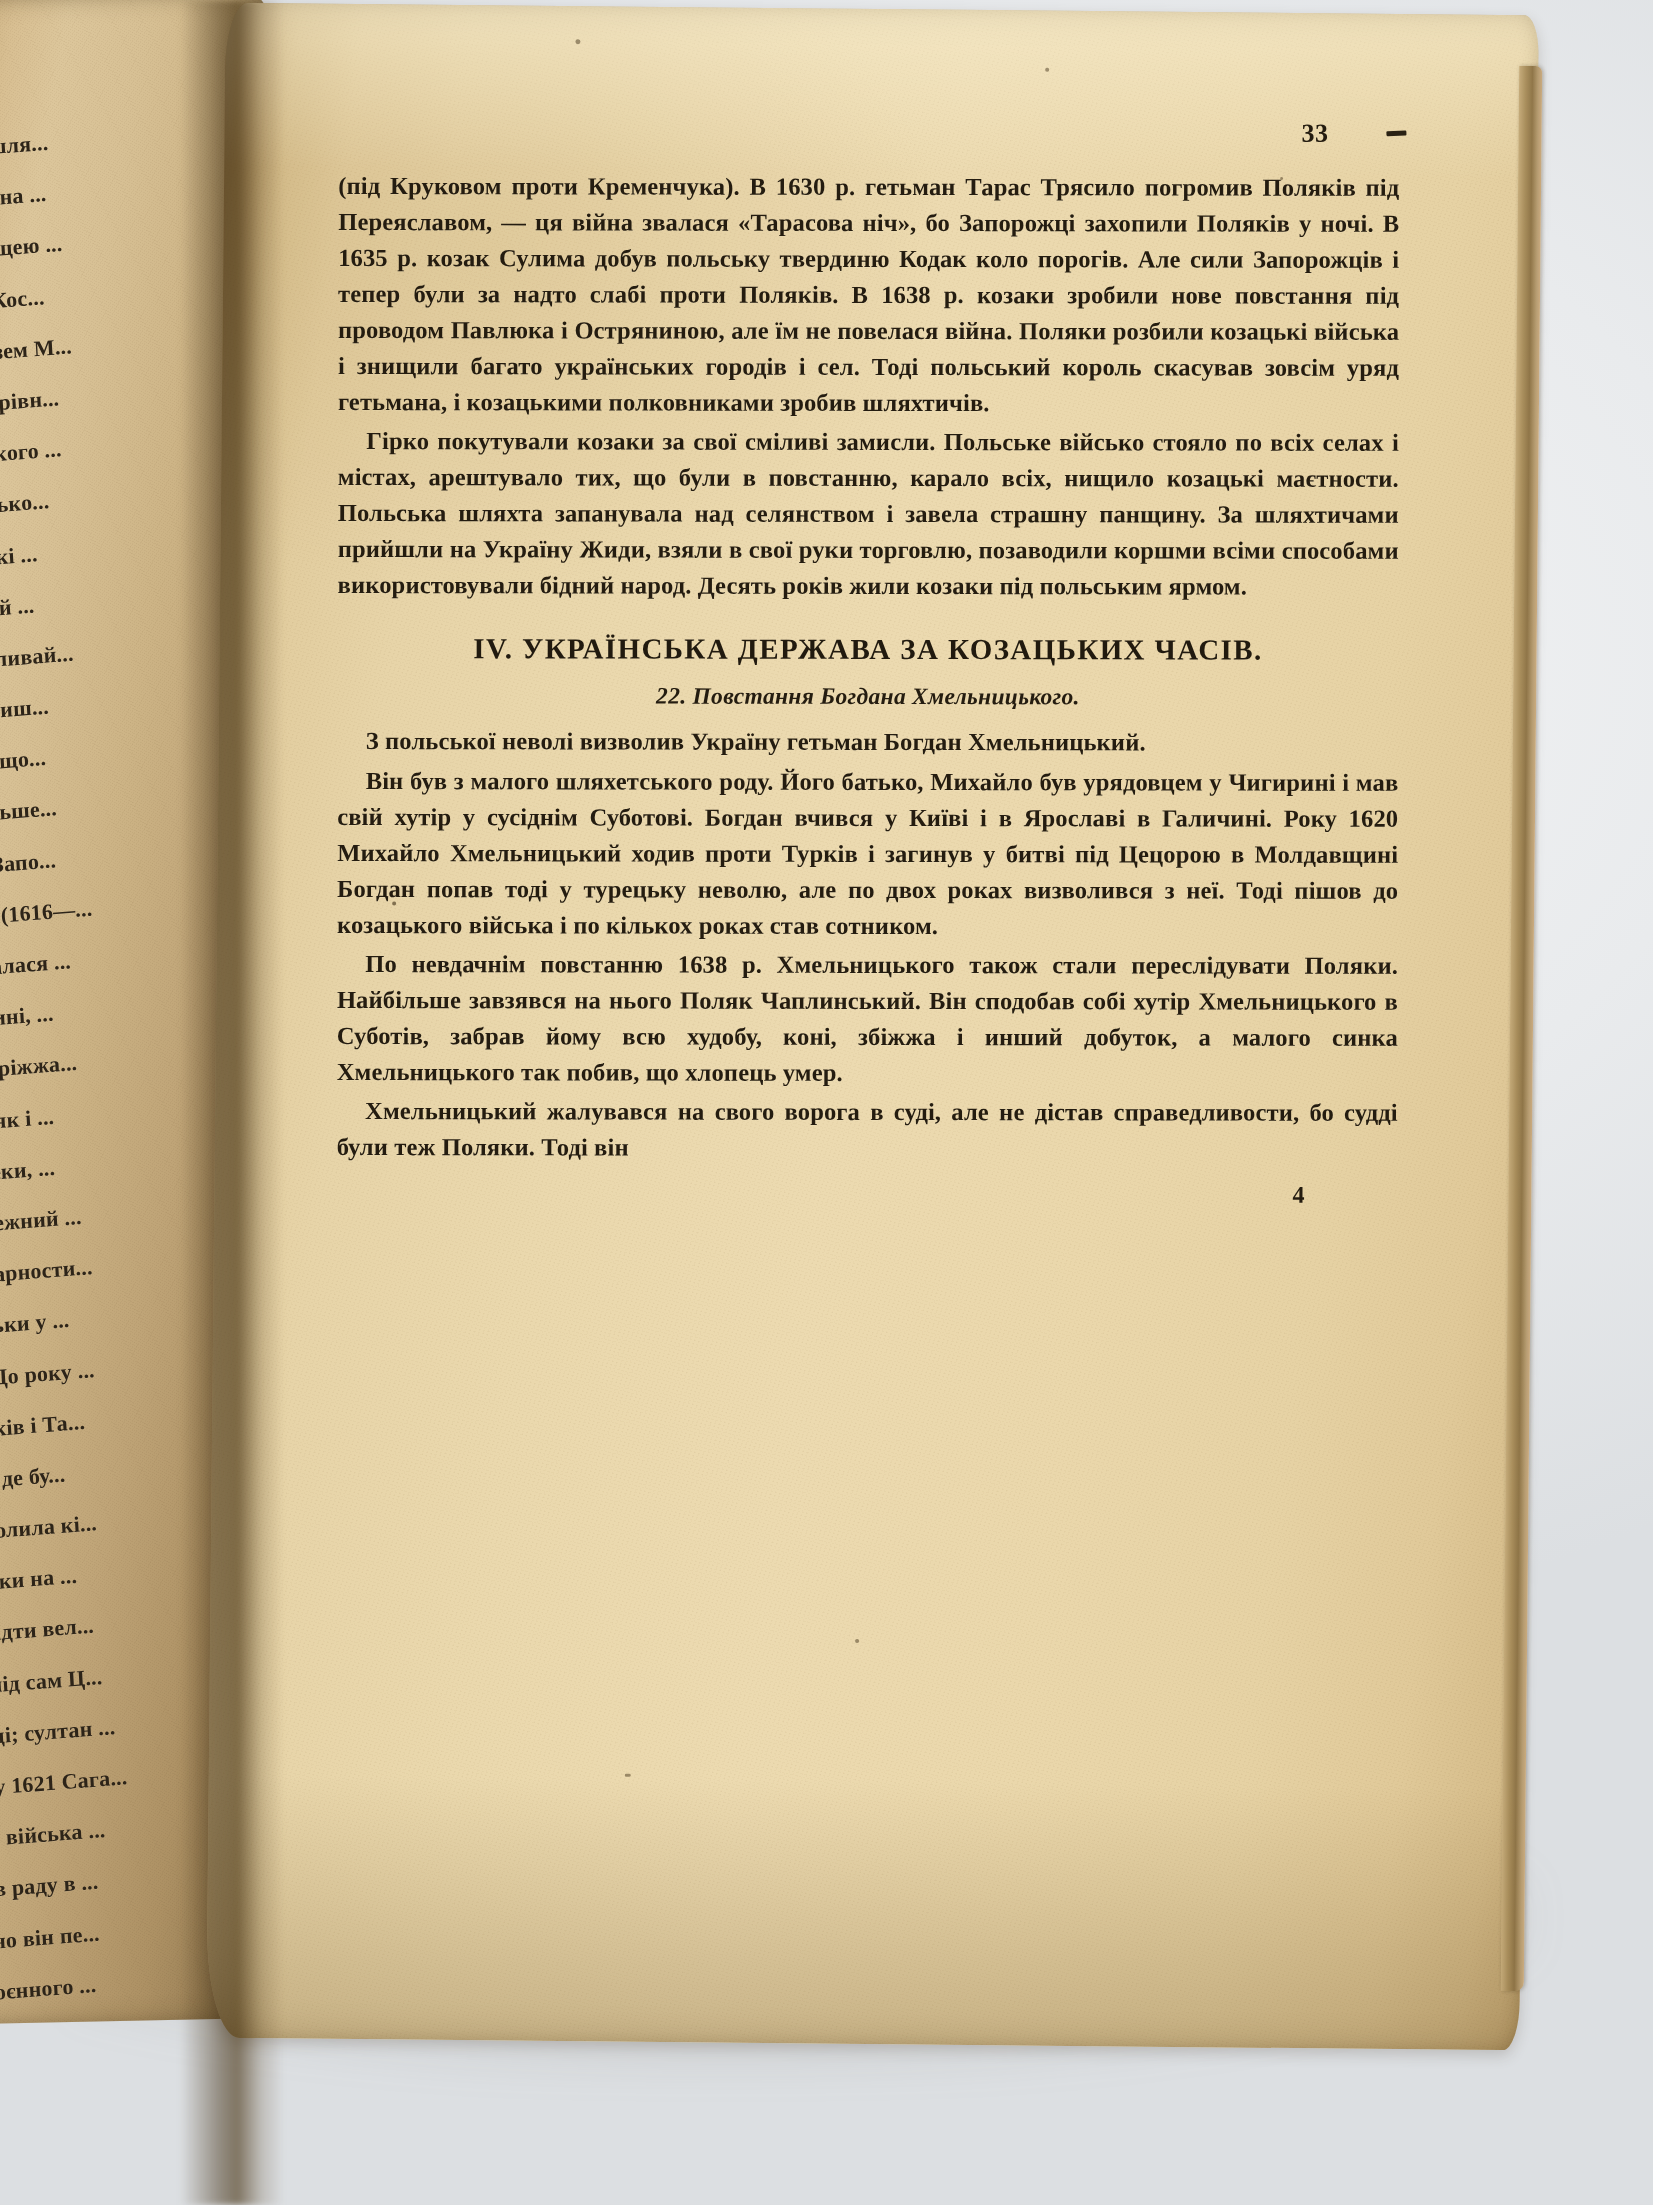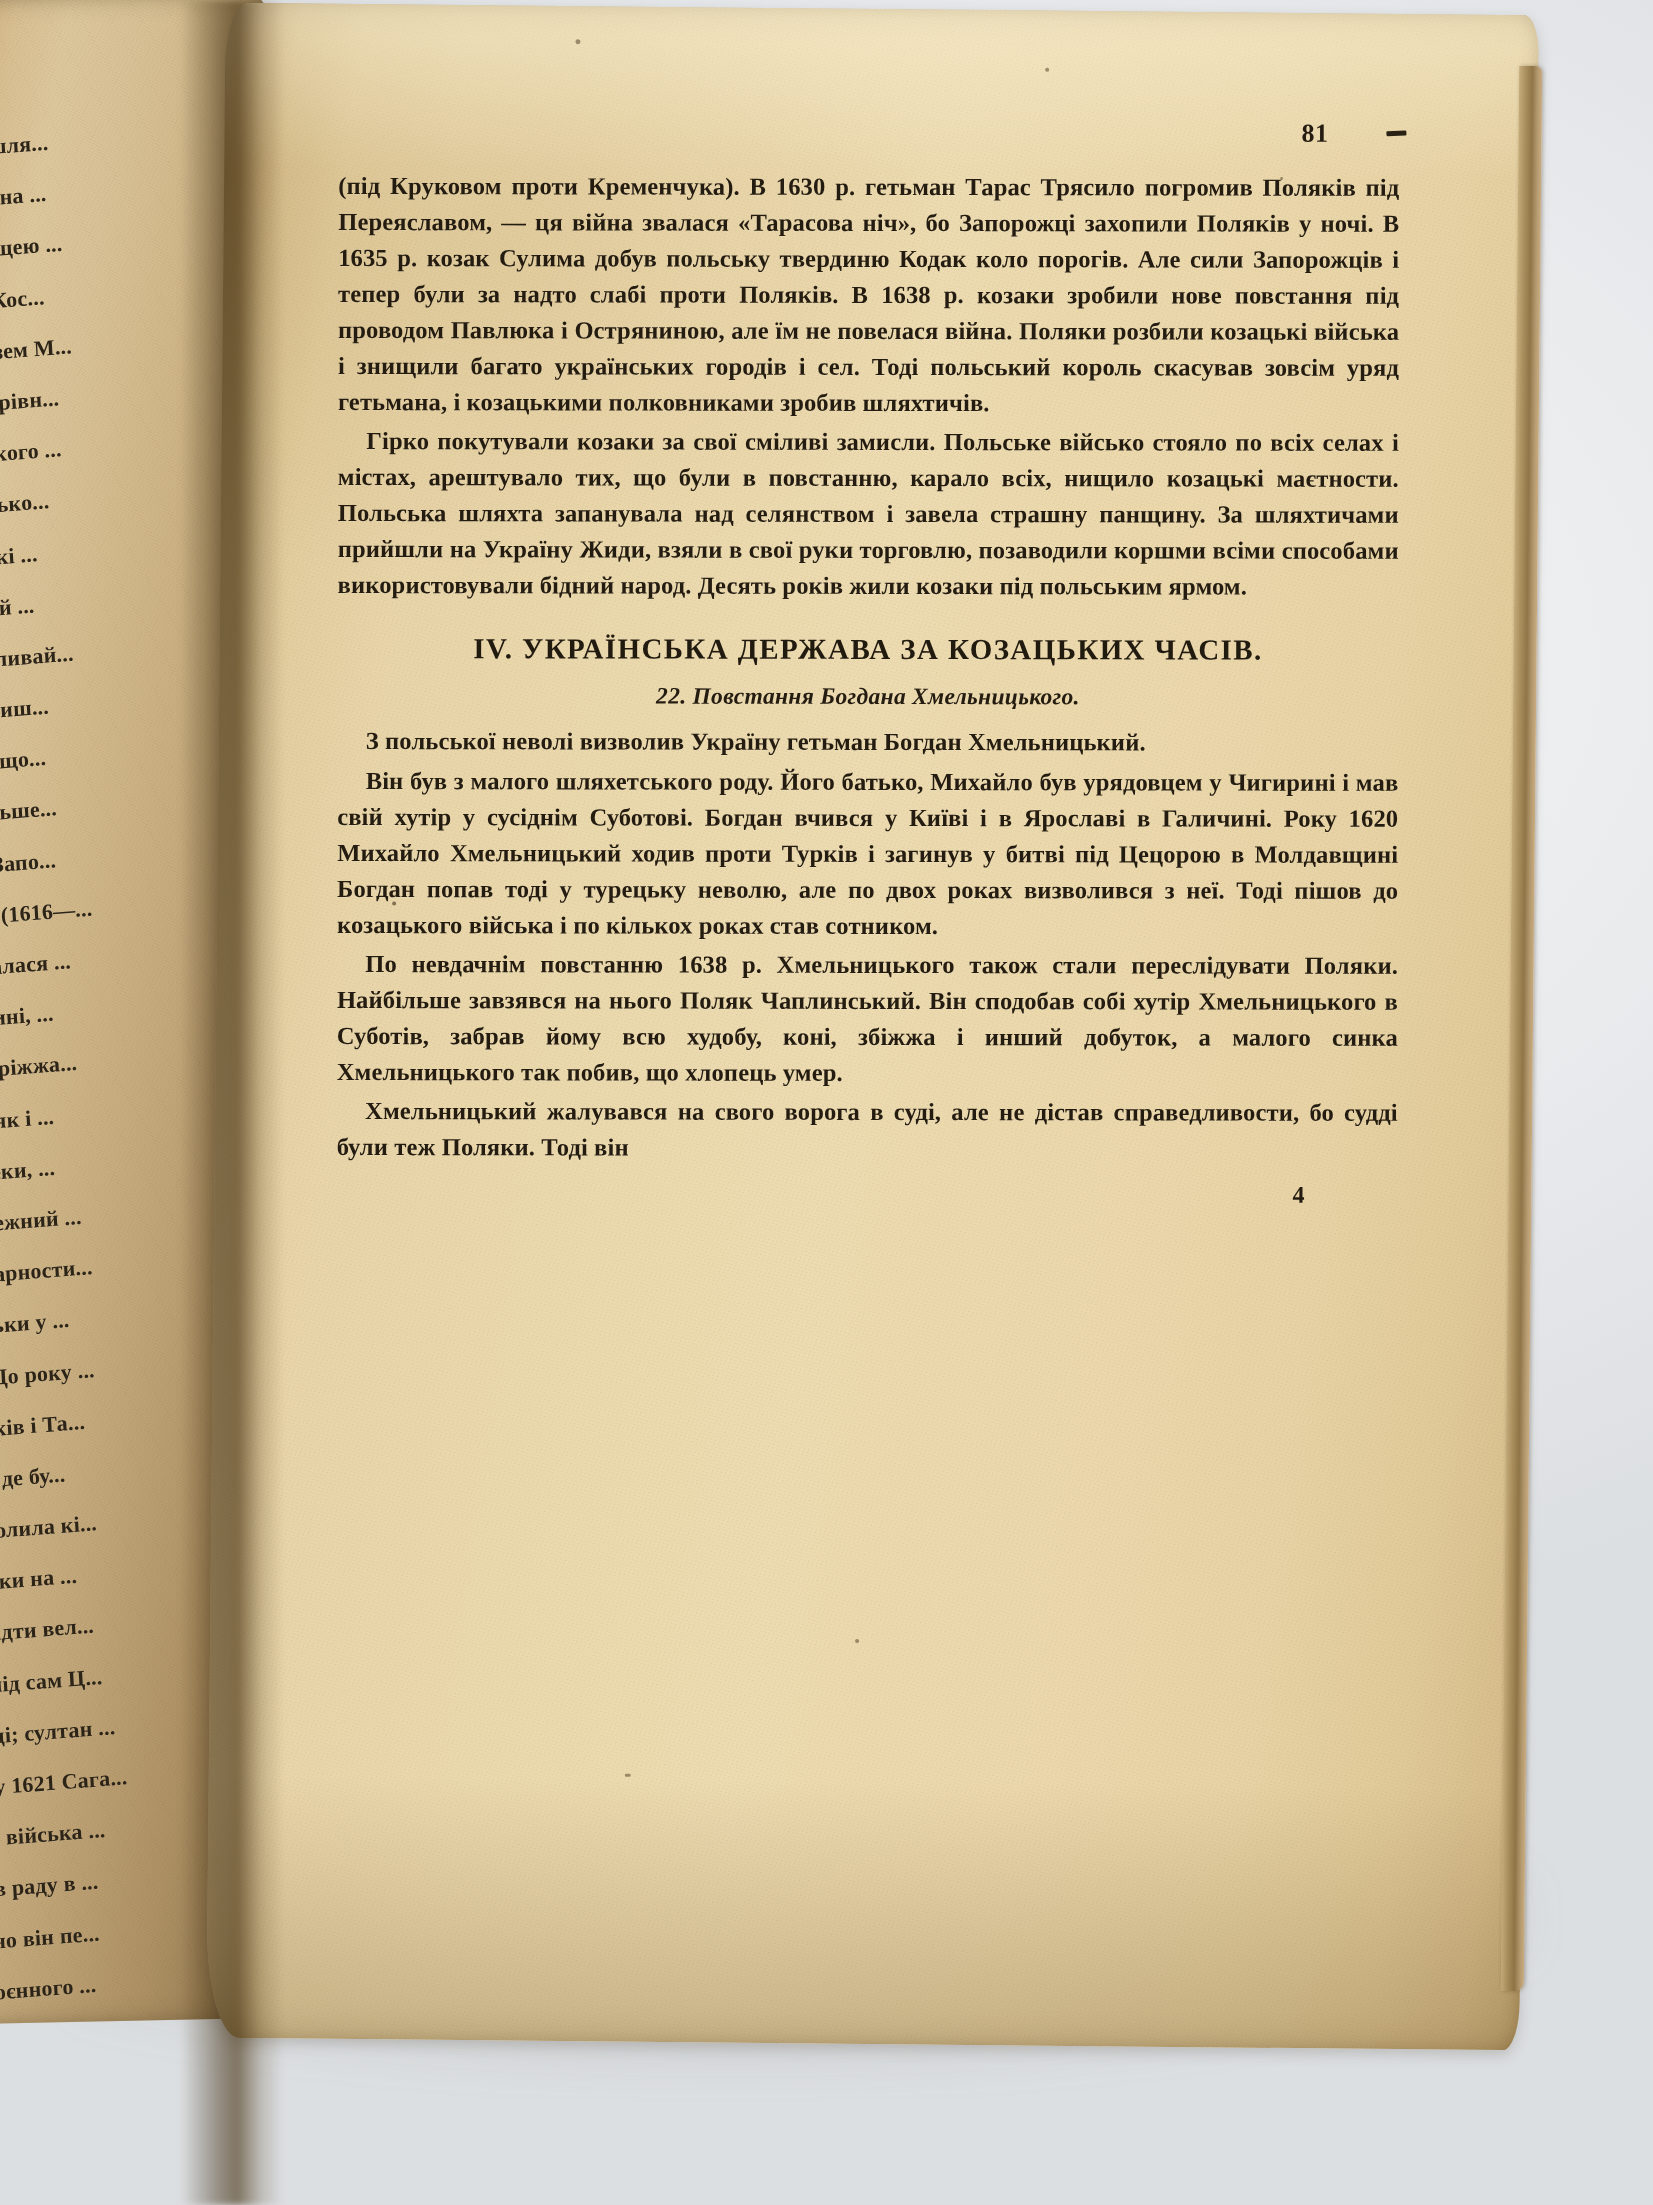--- a/index.html
+++ b/index.html
@@ -260,21 +260,21 @@
   <span class="speck" style="left:350px;top:33px;width:4.9px;height:4.9px;"></span>
   <span class="speck" style="left:820px;top:57px;width:3.8px;height:3.8px;"></span>
   <span class="speck" style="left:1056px;top:164px;width:3.3px;height:3.3px;"></span>
   <span class="speck" style="left:175px;top:897px;width:4.4px;height:4.4px;opacity:.65;"></span>
   <span class="speck" style="left:645px;top:1630px;width:3.8px;height:3.8px;"></span>
   <span class="speck" style="left:416px;top:1767px;width:5.5px;height:3.3px;border-radius:1.6px;"></span>
 
   <div id="typeblock">
 
     <div class="folio">
-      <span>81</span>
+      <span>33</span>
       <span class="tick"></span>
     </div>
 
     <p class="body noind">(під Круковом проти Кременчука). В 1630 р. гетьман Тарас Трясило погромив Поляків під Переяславом, — ця війна звалася «Тарасова ніч», бо Запорожці захопили Поляків у ночі. В 1635 р. козак Сулима добув польську твердиню Кодак коло порогів. Але сили Запорожців і тепер були за надто слабі проти Поляків. В 1638 р. козаки зробили нове повстання під проводом Павлюка і Остряниною, але їм не повелася війна. Поляки розбили козацькі війська і знищили багато українських городів і сел. Тоді польський король скасував зовсім уряд гетьмана, і козацькими полковниками зробив шляхтичів.</p>
     <p class="body">Гірко покутували козаки за свої сміливі замисли. Польське військо стояло по всіх селах і містах, арештувало тих, що були в повстанню, карало всіх, нищило козацькі маєтности. Польська шляхта запанувала над селянством і завела страшну панщину. За шляхтичами прийшли на Україну Жиди, взяли в свої руки торговлю, позаводили коршми всіми способами використовували бідний народ. Десять років жили козаки під польським ярмом.</p>
 
     <h2 class="chapter">IV. УКРАЇНСЬКА ДЕРЖАВА ЗА КОЗАЦЬКИХ ЧАСІВ.</h2>
     <h3 class="section">22. Повстання Богдана Хмельницького.</h3>
 
     <p class="body">З польської неволі визволив Україну гетьман Богдан Хмельницький.</p>

